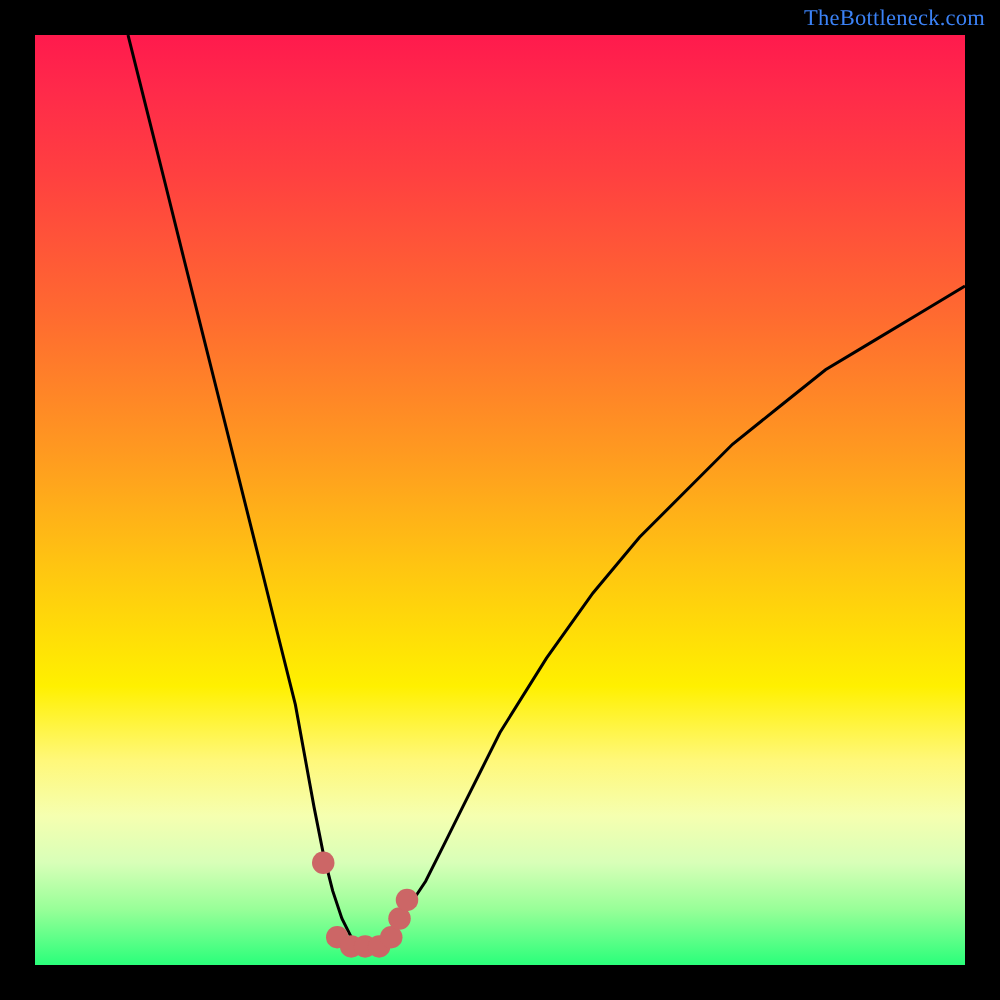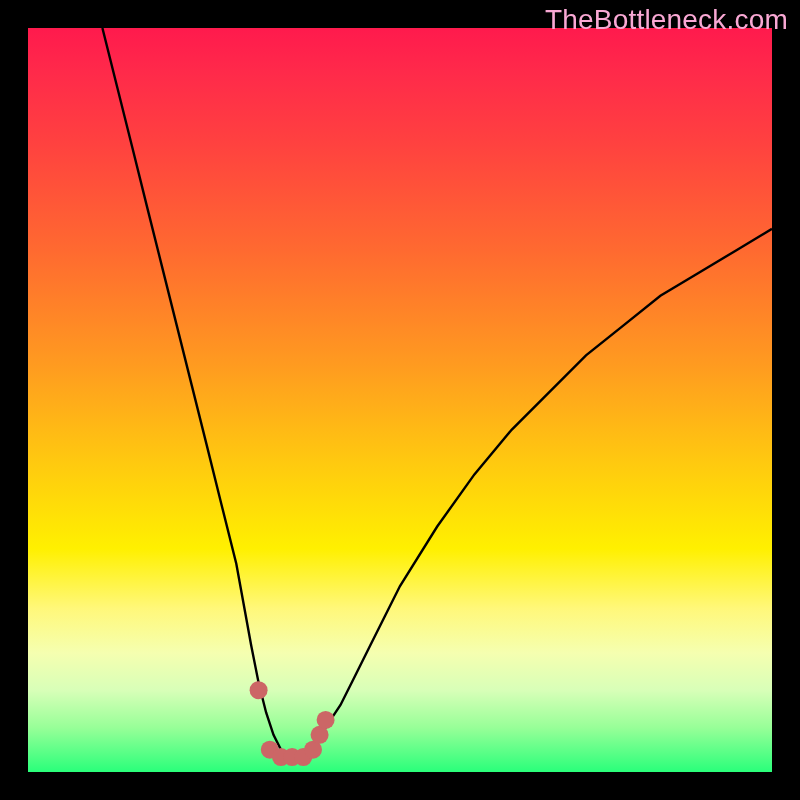--- a/index.html
+++ b/index.html
@@ -41,23 +41,24 @@
       #fff87a 78%,
       #f5ffb0 84%,
       #d8ffb8 89%,
       #98ff98 94%,
       #2aff7a 100%);
   }
   .watermark {
     position: absolute;
     top: 4px;
     right: 12px;
-    color: #f9a8d4;
-    font-size: 28px;
+    color: #3b82f6;
+    font-size: 18px;
     letter-spacing: 0.2px;
+    font-family: Liberation Serif, serif;
   }
   svg.curve {
     position: absolute;
     inset: 0;
   }
 </style>
 </head>
 <body>
 
 <div class="outer">

